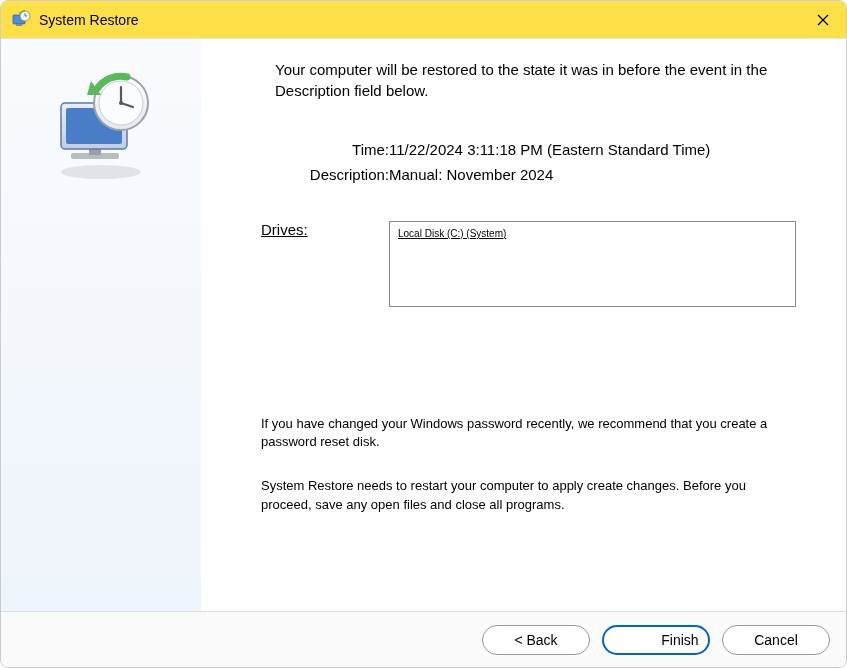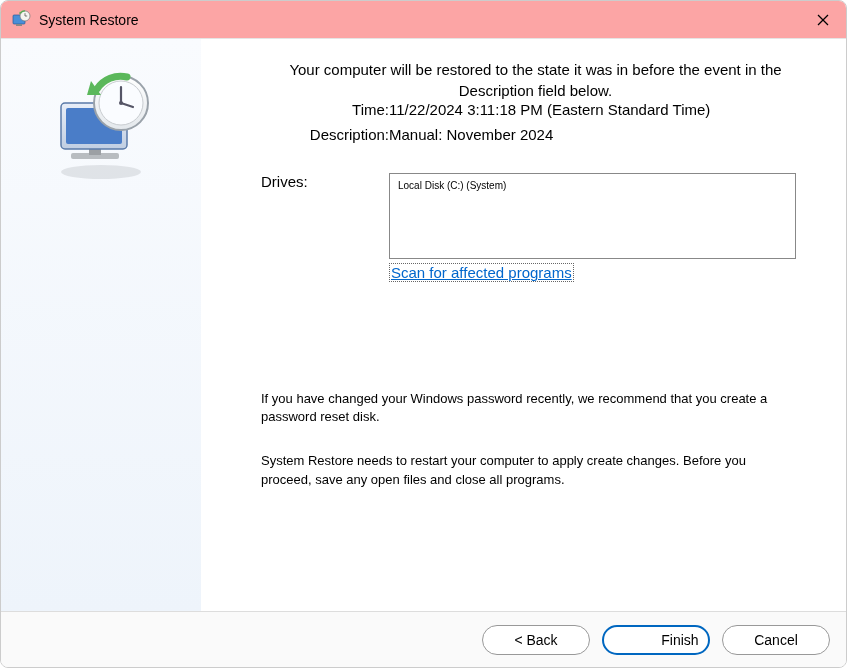--- a/index.html
+++ b/index.html
@@ -14,21 +14,21 @@
       border-radius: 8px;
       display: flex;
       flex-direction: column;
     }
     .titlebar {
       display: flex;
       align-items: center;
       height: 38px;
       border-bottom: 1px solid #e5e5e5;
       padding-left: 10px;
-      background: #fca5a5;
+      background: #fde047;
     }
     .titlebar .icon-slot { width: 20px; height: 20px; display:flex;align-items:center;justify-content:center; }
     .titlebar .title { margin-left: 8px; font-size: 14px; color: #000; }
     .titlebar .close {
       margin-left: auto;
       width: 46px; height: 38px;
       display: flex; align-items: center; justify-content: center;
       font-size: 15px;
     }
     .content-wrap {
@@ -48,25 +48,25 @@
       justify-content: center;
       padding-top: 28px;
     }
     .side svg { width: 120px; height: 120px; }
     .body {
       flex: 1;
       padding: 20px 50px 20px 60px;
       color: #000;
     }
     .h1 { font-size: 21px; color: #000; margin-bottom: 6px; }
-    .subtitle { font-size: 15px; line-height: 1.4; padding-left: 14px; text-align: center; }
+    .subtitle { font-size: 15px; margin-bottom: 40px; line-height: 1.4; padding-left: 14px; }
     .row { display: flex; margin-bottom: 8px; }
     .row .label { width: 128px; text-align: right; }
     .row .value { flex: 1; }
-    .drives-row { display: flex; margin-top: 30px; }
+    .drives-row { display: flex; margin-top: 38px; text-decoration: underline; }
     .drives-row .label { width: 128px; }
     .drives-box {
       flex: 1;
       border: 1px solid #888;
       height: 86px;
       padding: 6px 8px;
       font-size: 10px;
       background: #fff;
     }
     .scan-link {
@@ -175,23 +175,20 @@
       </div>
 
       <div class="drives-row">
         <div class="label">Drives:</div>
         <div style="flex:1">
           <div class="drives-box">
             <span>Local Disk (C:) (System)</span>
           </div>
         </div>
       </div>
-      <div class="scan-wrap">
-        <a class="scan-link">Scan for affected programs</a>
-      </div>
 
       <div class="info-block">
         <p>If you have changed your Windows password recently, we recommend that you create a password reset disk.</p>
         <p>System Restore needs to restart your computer to apply create changes. Before you proceed, save any open files and close all programs.</p>
       </div>
     </div>
   </div>
 
   <div class="footer">
     <div class="btn">&lt; Back</div>

